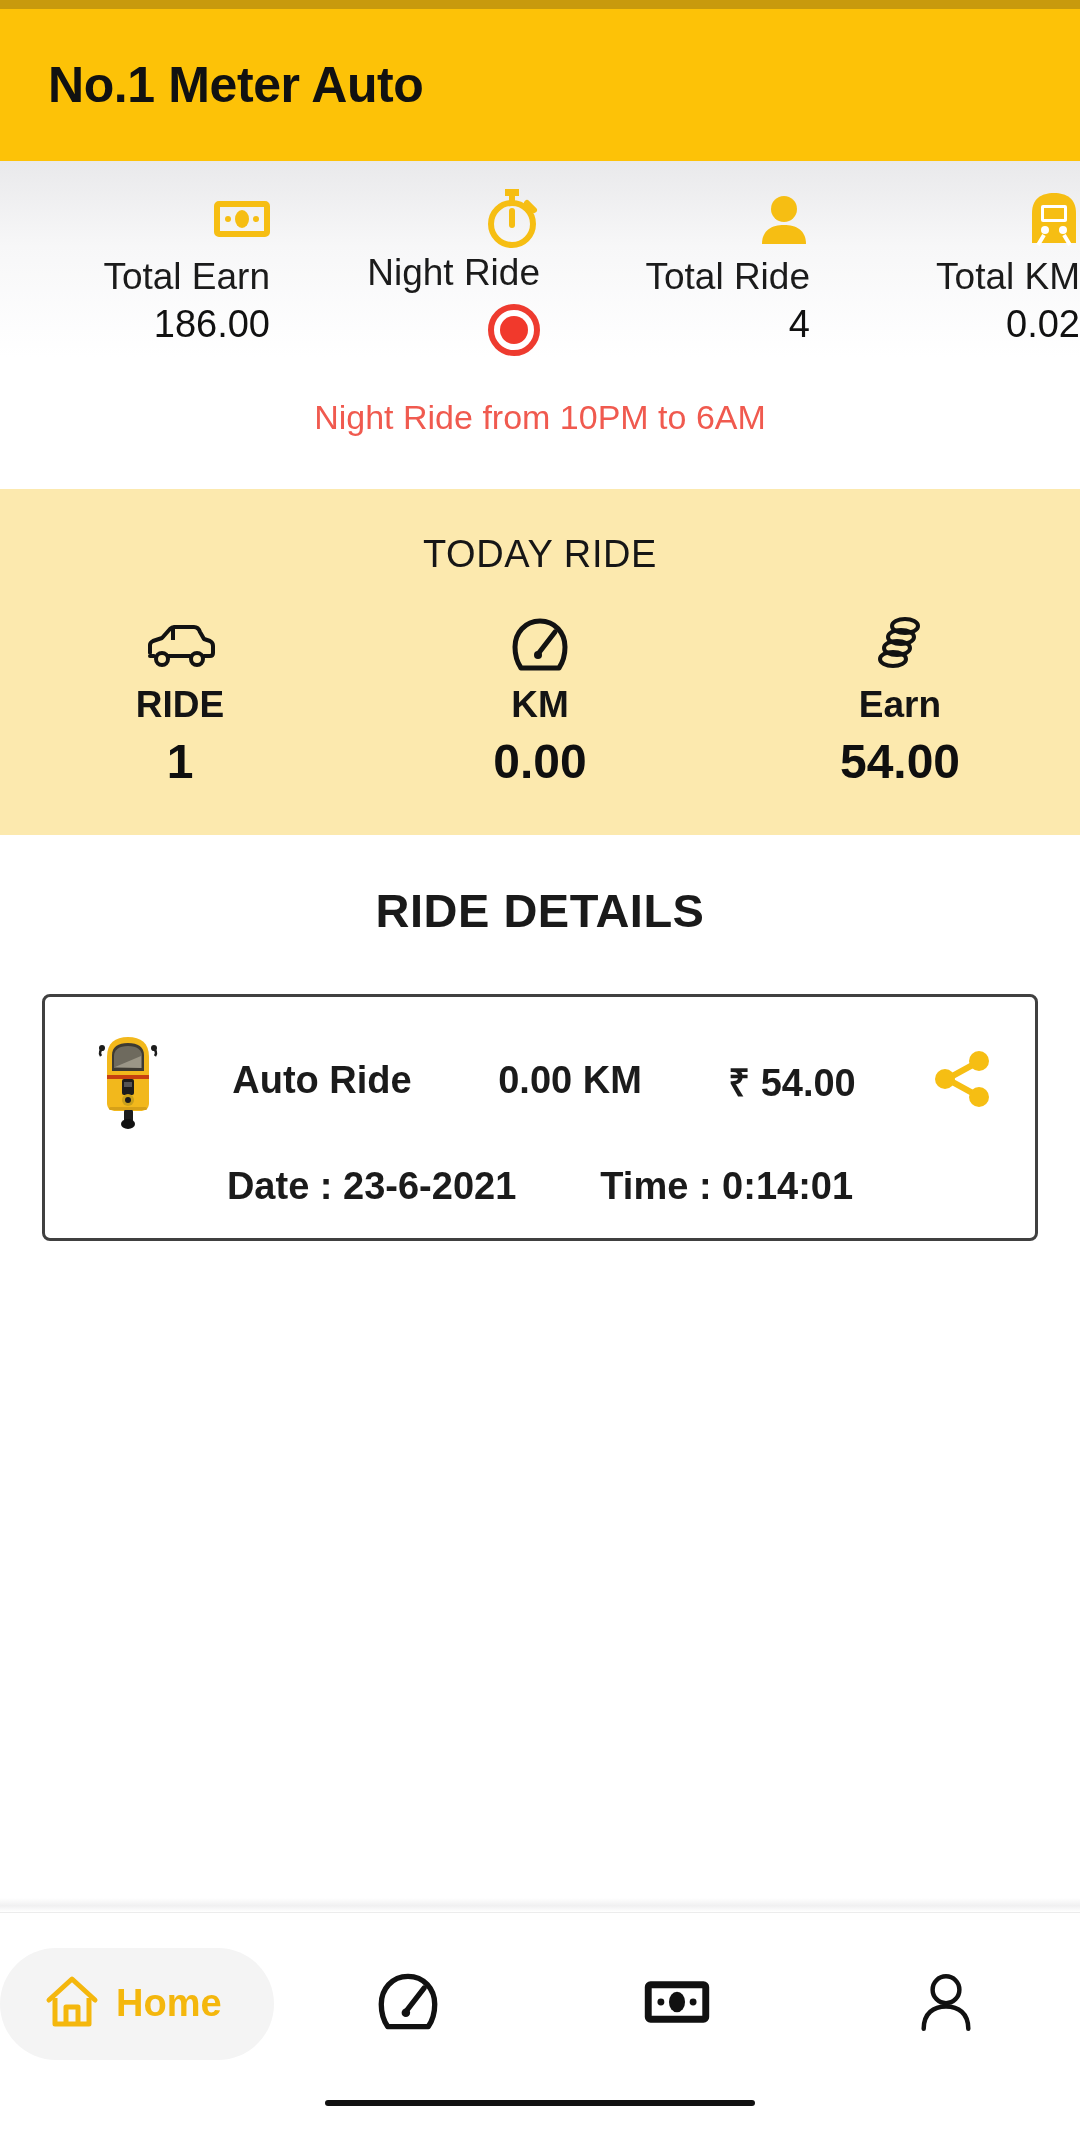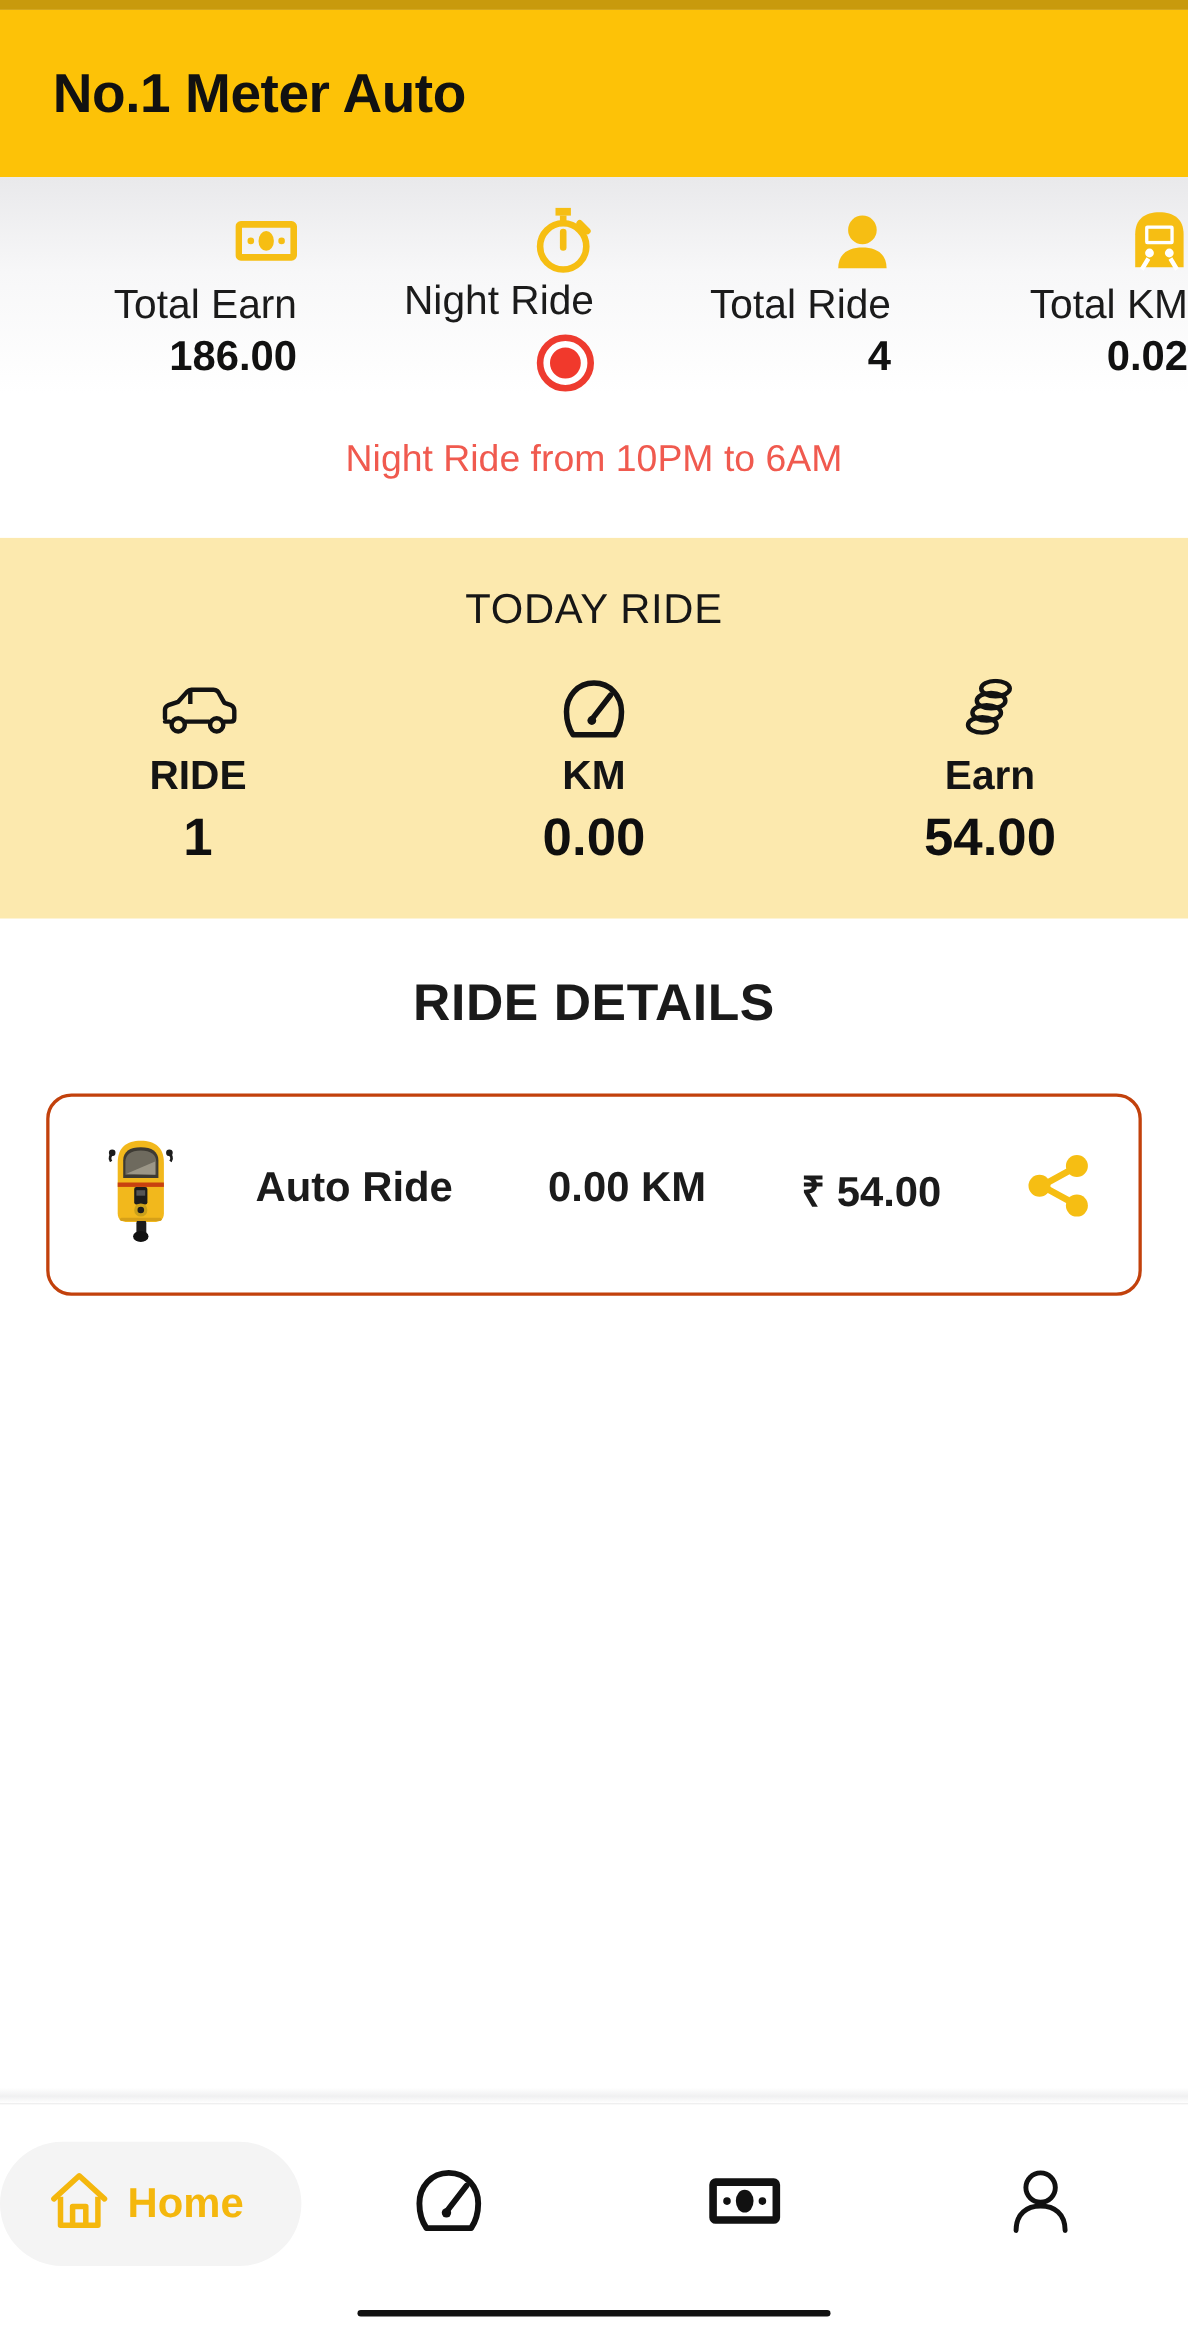--- a/index.html
+++ b/index.html
@@ -68,21 +68,21 @@
   .stat-label {
     margin-top: 10px;
     font-size: 37px;
     color: #1b1b1b;
     font-weight: normal;
     line-height: 1.1;
   }
   .stat-value {
     margin-top: 6px;
     font-size: 38px;
-    font-weight: bold;
+    font-weight: normal;
     color: #111111;
     line-height: 1.1;
   }
   .stat.night .stat-label { margin-top: 6px; }
   .rec-dot {
     margin-top: 10px;
     width: 52px; height: 52px;
     border-radius: 50%;
     border: 6px solid #ee3b2f;
     background: #ffffff;
@@ -148,24 +148,24 @@
     text-align: center;
     font-size: 47px;
     font-weight: bold;
     color: #1a1a1a;
     margin-top: 48px;
     letter-spacing: 0.5px;
     flex: 0 0 auto;
   }
   .ride-card {
     margin: 56px 42px 0 42px;
-    border: 3px solid #c2410c;
-    border-radius: 23px;
-    background: #ffffff;
-    padding: 34px 26px 44px 26px;
+    border: 3px solid #404040;
+    border-radius: 8px;
+    background: #ffffff;
+    padding: 34px 26px 30px 26px;
     flex: 0 0 auto;
   }
   .ride-main {
     display: flex;
     align-items: center;
   }
   .auto-thumb {
     width: 86px;
     flex: 0 0 86px;
     display: flex;
@@ -416,20 +416,24 @@
             <line x1="14" y1="29" x2="45" y2="12" stroke="#F6BE13" stroke-width="6" stroke-linecap="round"></line>
             <line x1="14" y1="29" x2="45" y2="46" stroke="#F6BE13" stroke-width="6" stroke-linecap="round"></line>
             <circle cx="12" cy="29" r="10" fill="#F6BE13"></circle>
             <circle cx="46" cy="11" r="10" fill="#F6BE13"></circle>
             <circle cx="46" cy="47" r="10" fill="#F6BE13"></circle>
           </svg>
         </span>
       </div>
     </div>
 
+    <div class="ride-sub">
+      <div class="cell">Date : 23-6-2021</div>
+      <div class="cell">Time : 0:14:01</div>
+    </div>
   </div>
 
   <div class="spacer"></div>
 
   <div class="nav-divider"></div>
   <div class="bottom-nav">
 
     <div class="nav-item active">
       <div class="pill">
         <span>

